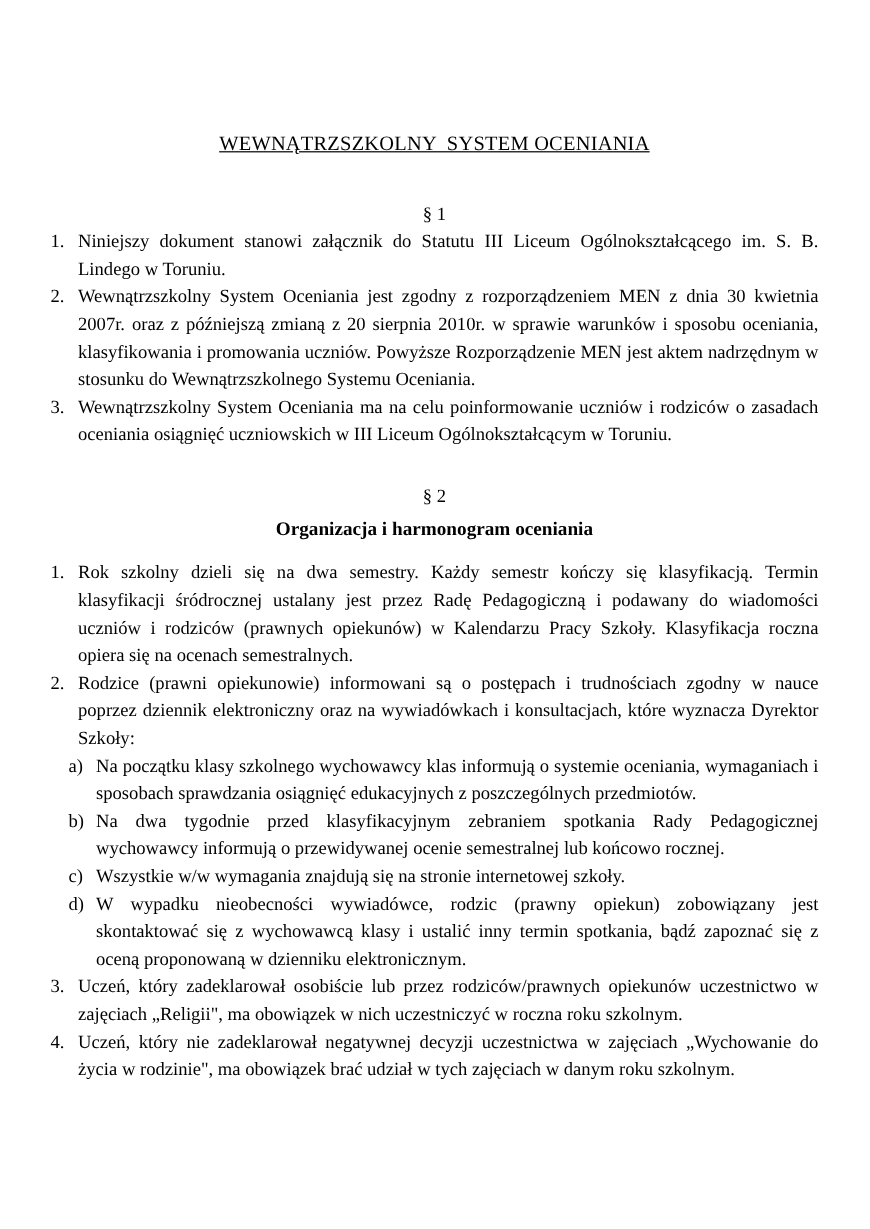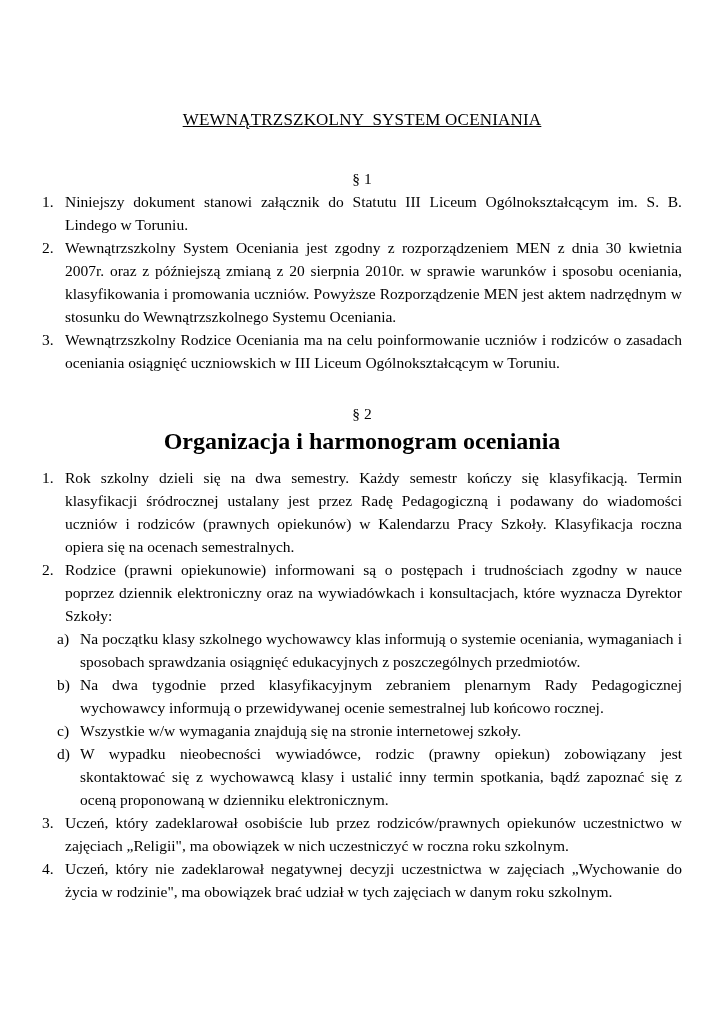--- a/index.html
+++ b/index.html
@@ -29,21 +29,21 @@
     margin: 0 0 36px 0;
     white-space: pre-wrap;
     letter-spacing: 0.2px;
   }
   .section-heading {
     text-align: center;
     margin: 28px 0 0 0;
   }
   .doc-subtitle {
     text-align: center;
-    font-size: 24px;
+    font-size: 16px;
     font-weight: 700;
     margin: 5px 0 13px 0;
   }
   .list {
     margin: 0;
   }
   .list-item {
     display: flex;
     align-items: flex-start;
   }
@@ -67,31 +67,31 @@
 <div class="page">
 
   <h1 class="doc-title">WEWNĄTRZSZKOLNY  SYSTEM OCENIANIA</h1>
 
   <div class="section">
     <p class="section-heading">§ 1</p>
     <div class="list">
 
       <div class="list-item">
         <span class="marker">1.</span>
-        <span class="txt">Niniejszy dokument stanowi załącznik do Statutu III Liceum Ogólnokształcącym im. S. B. Lindego w Toruniu.</span>
+        <span class="txt">Niniejszy dokument stanowi załącznik do Statutu III Liceum Ogólnokształcącego im. S. B. Lindego w Toruniu.</span>
       </div>
 
       <div class="list-item">
         <span class="marker">2.</span>
         <span class="txt">Wewnątrzszkolny System Oceniania jest zgodny z rozporządzeniem MEN z dnia 30 kwietnia 2007r. oraz z późniejszą zmianą z 20 sierpnia 2010r. w sprawie warunków i sposobu oceniania, klasyfikowania i promowania uczniów.  Powyższe Rozporządzenie MEN jest aktem nadrzędnym w stosunku do Wewnątrzszkolnego Systemu Oceniania.</span>
       </div>
 
       <div class="list-item">
         <span class="marker">3.</span>
-        <span class="txt">Wewnątrzszkolny Rodzice Oceniania ma na celu poinformowanie uczniów i rodziców o zasadach oceniania osiągnięć uczniowskich w III Liceum Ogólnokształcącym w Toruniu.</span>
+        <span class="txt">Wewnątrzszkolny System Oceniania ma na celu poinformowanie uczniów i rodziców o zasadach oceniania osiągnięć uczniowskich w III Liceum Ogólnokształcącym w Toruniu.</span>
       </div>
 
     </div>
   </div>
 
   <div class="section">
     <p class="section-heading">§ 2</p>
     <h2 class="doc-subtitle">Organizacja i harmonogram oceniania</h2>
 
     <div class="list">
@@ -108,21 +108,21 @@
 
       <div class="sublist">
 
         <div class="list-item">
           <span class="marker">a)</span>
           <span class="txt">Na początku klasy szkolnego wychowawcy klas informują o systemie oceniania, wymaganiach i sposobach sprawdzania osiągnięć edukacyjnych z poszczególnych przedmiotów.</span>
         </div>
 
         <div class="list-item">
           <span class="marker">b)</span>
-          <span class="txt">Na dwa tygodnie przed klasyfikacyjnym zebraniem plenarnym Rady Pedagogicznej wychowawcy informują o przewidywanej ocenie semestralnej lub końcowo rocznej.</span>
+          <span class="txt">Na dwa tygodnie przed klasyfikacyjnym zebraniem spotkania Rady Pedagogicznej wychowawcy informują o przewidywanej ocenie semestralnej lub końcowo rocznej.</span>
         </div>
 
         <div class="list-item">
           <span class="marker">c)</span>
           <span class="txt">Wszystkie w/w wymagania znajdują się na stronie internetowej szkoły.</span>
         </div>
 
         <div class="list-item">
           <span class="marker">d)</span>
           <span class="txt">W  wypadku nieobecności wywiadówce, rodzic (prawny opiekun) zobowiązany jest skontaktować się z wychowawcą klasy i ustalić inny termin spotkania, bądź zapoznać się z oceną proponowaną w dzienniku elektronicznym.</span>

